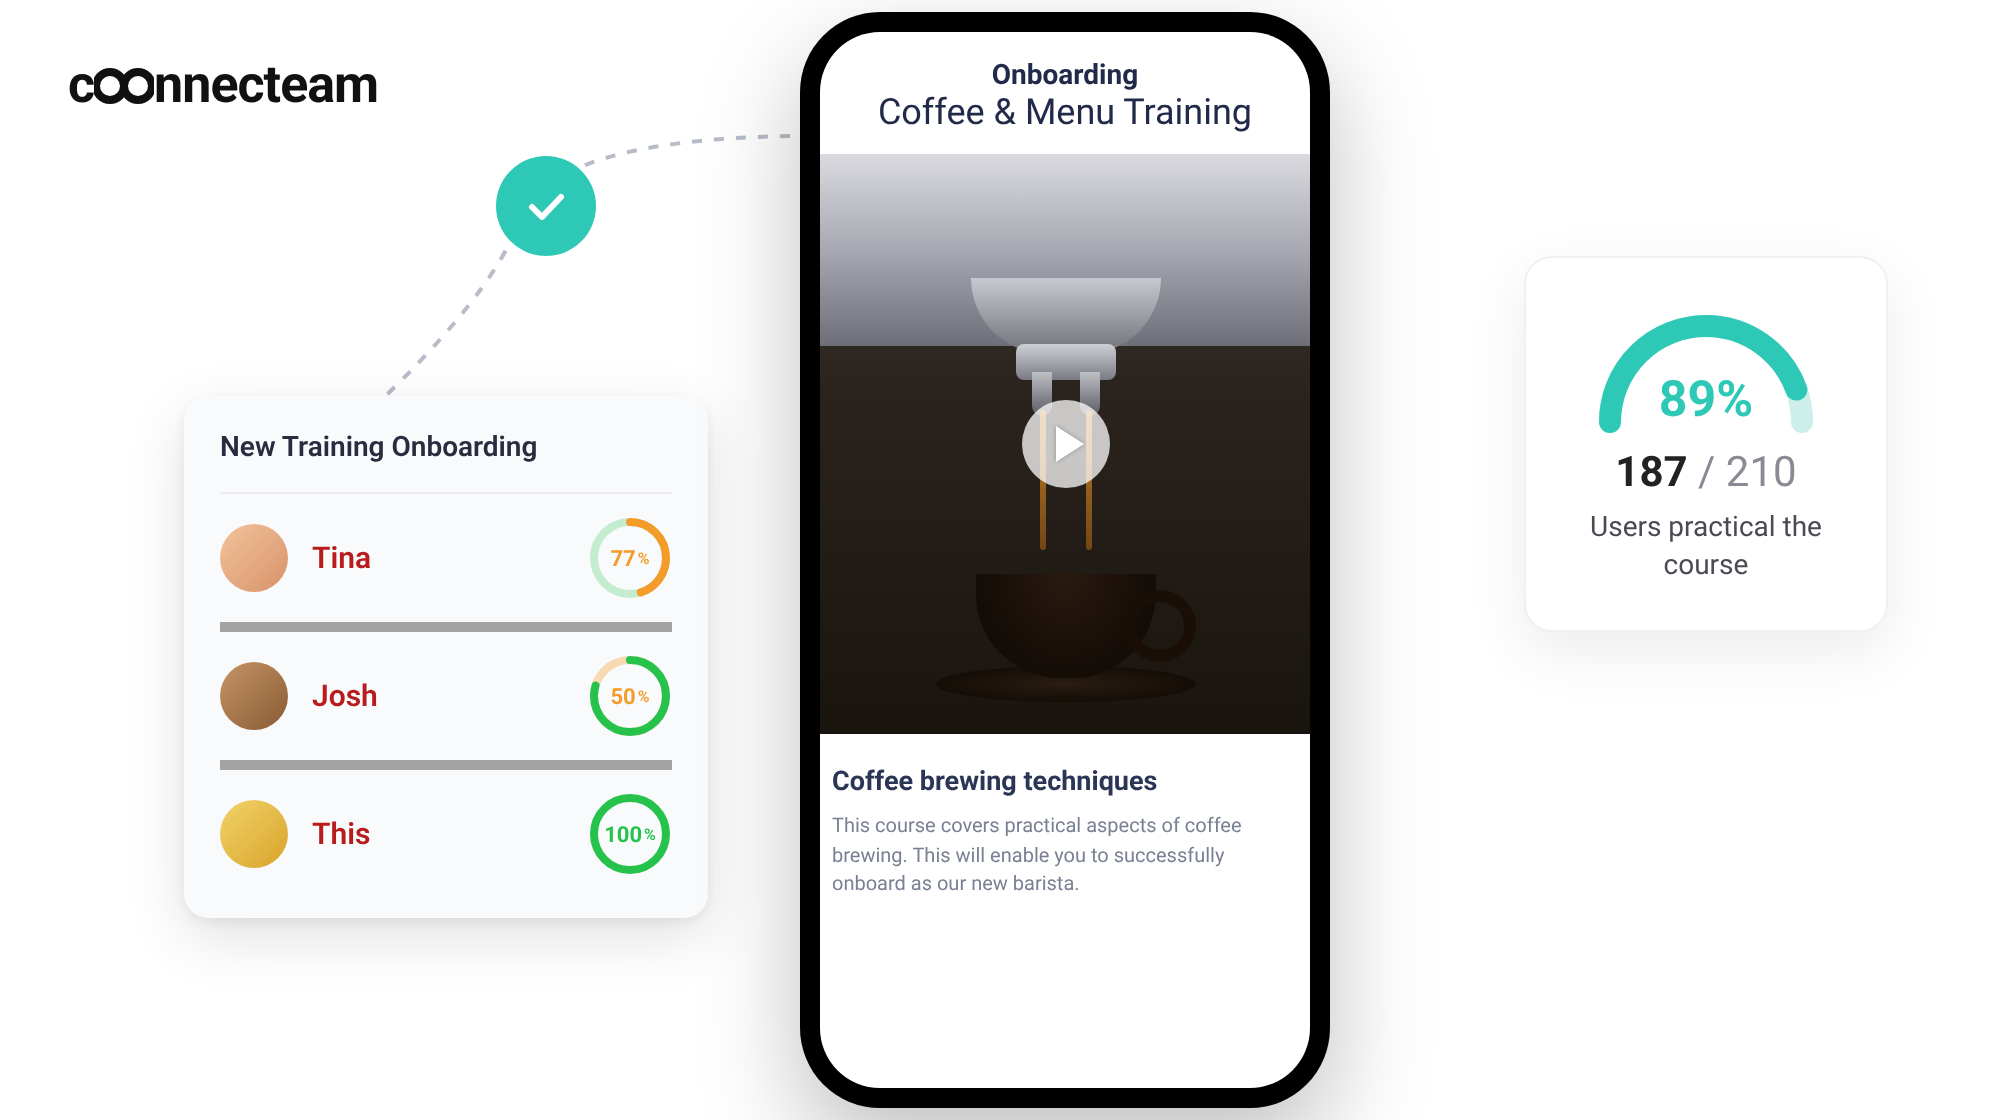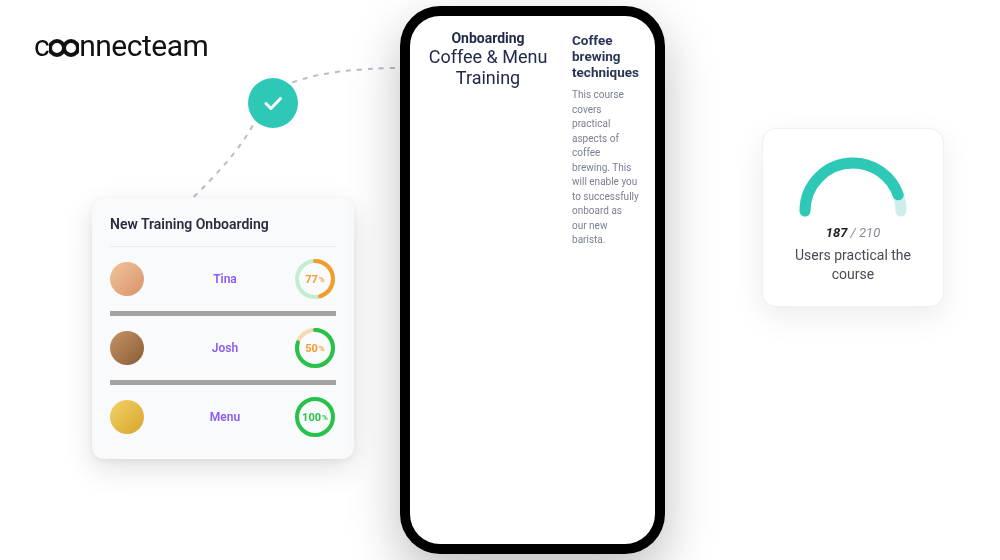--- a/index.html
+++ b/index.html
@@ -8,22 +8,22 @@
     height: 560px;
     background: #fff;
     font-family: -apple-system, BlinkMacSystemFont, "Segoe UI", Roboto, Helvetica, Arial, sans-serif;
     position: relative;
     overflow: hidden;
   }
   .logo {
     position: absolute;
     top: 28px;
     left: 34px;
-    font-size: 30px;
-    font-weight: 400;
+    font-size: 26px;
+    font-weight: 700;
     color: #111;
     letter-spacing: -0.5px;
   }
   .logo .oo {
     display: inline-block;
     position: relative;
     top: 2px;
   }
   
   .connector {
@@ -72,25 +72,24 @@
   }
   .emp-row:first-of-type { border-top: 1px solid #ececef; }
   .avatar {
     width: 34px;
     height: 34px;
     border-radius: 50%;
     flex-shrink: 0;
     margin-right: 12px;
   }
   .emp-name {
-    font-size: 12px;
+    font-size: 15px;
     font-weight: 600;
-    color: #8b5cf6;
+    color: #b91c1c;
     flex: 1;
-    text-align: center;
   }
   .ring {
     width: 42px;
     height: 42px;
     position: relative;
     flex-shrink: 0;
   }
   .ring svg { transform: rotate(-90deg); }
   .ring-label {
     position: absolute;
@@ -114,21 +113,21 @@
     padding: 10px;
     box-shadow: 0 20px 50px rgba(0,0,0,0.25);
   }
   .phone-screen {
     width: 100%;
     height: 100%;
     background: #fff;
     border-radius: 30px;
     overflow: hidden;
     display: flex;
-    flex-direction: row;
+    flex-direction: column;
   }
   .phone-header {
     text-align: center;
     padding: 14px 10px 10px 10px;
   }
   .phone-header .t1 {
     font-size: 14px;
     font-weight: 700;
     color: #222a4a;
   }
@@ -216,24 +215,23 @@
   }
   .gauge-pct {
     position: absolute;
     bottom: 4px;
     left: 0; right: 0;
     font-size: 25px;
     font-weight: 700;
     color: #2ec9b6;
   }
   .comp-line {
-    font-size: 13px;
+    font-size: 21px;
     color: #3a3a45;
     margin-top: 6px;
-    font-style: italic;
   }
   .comp-line .done {
     font-weight: 700;
     color: #222;
   }
   .comp-line .sep, .comp-line .total {
     color: #8a8a95;
     font-weight: 400;
   }
   .comp-sub {
@@ -335,21 +333,21 @@
       </svg>
       <div class="ring-label" style="color:#f39c2a">
           <span>50</span>
           <span class="pct">%</span>
         </div>
     </div>
   </div>
 
   <div class="emp-row">
     <div class="avatar" style="background:linear-gradient(135deg,#f2d36a,#d8a32a)"></div>
-    <div class="emp-name">Menu</div>
+    <div class="emp-name">This</div>
     <div class="ring">
       <svg width="42" height="42" viewBox="0 0 42 42">
         <circle cx="21" cy="21" r="18" fill="none" stroke="#27c24c" stroke-width="4"></circle>
       </svg>
       <div class="ring-label" style="color:#27c24c">
           <span>100</span>
           <span class="pct">%</span>
         </div>
     </div>
   </div>
@@ -377,18 +375,19 @@
     </div>
   </div>
 </div>
 
 <div class="completion-card">
   <div class="gauge-wrap">
     <svg width="120" height="70" viewBox="0 0 120 70">
       <path d="M 12 62 A 48 48 0 0 1 108 62" fill="none" stroke="#cdeeea" stroke-width="11" stroke-linecap="round"></path>
       <path d="M 12 62 A 48 48 0 0 1 108 62" fill="none" stroke="#2ec9b6" stroke-width="11" stroke-linecap="round" stroke-dasharray="151" stroke-dashoffset="17"></path>
     </svg>
+    <div class="gauge-pct">89%</div>
   </div>
   <div class="comp-line">
     <span class="done">187</span><span class="sep"> / </span><span class="total">210</span>
   </div>
   <div class="comp-sub">Users practical the course</div>
 </div>
 
 </body></html>

